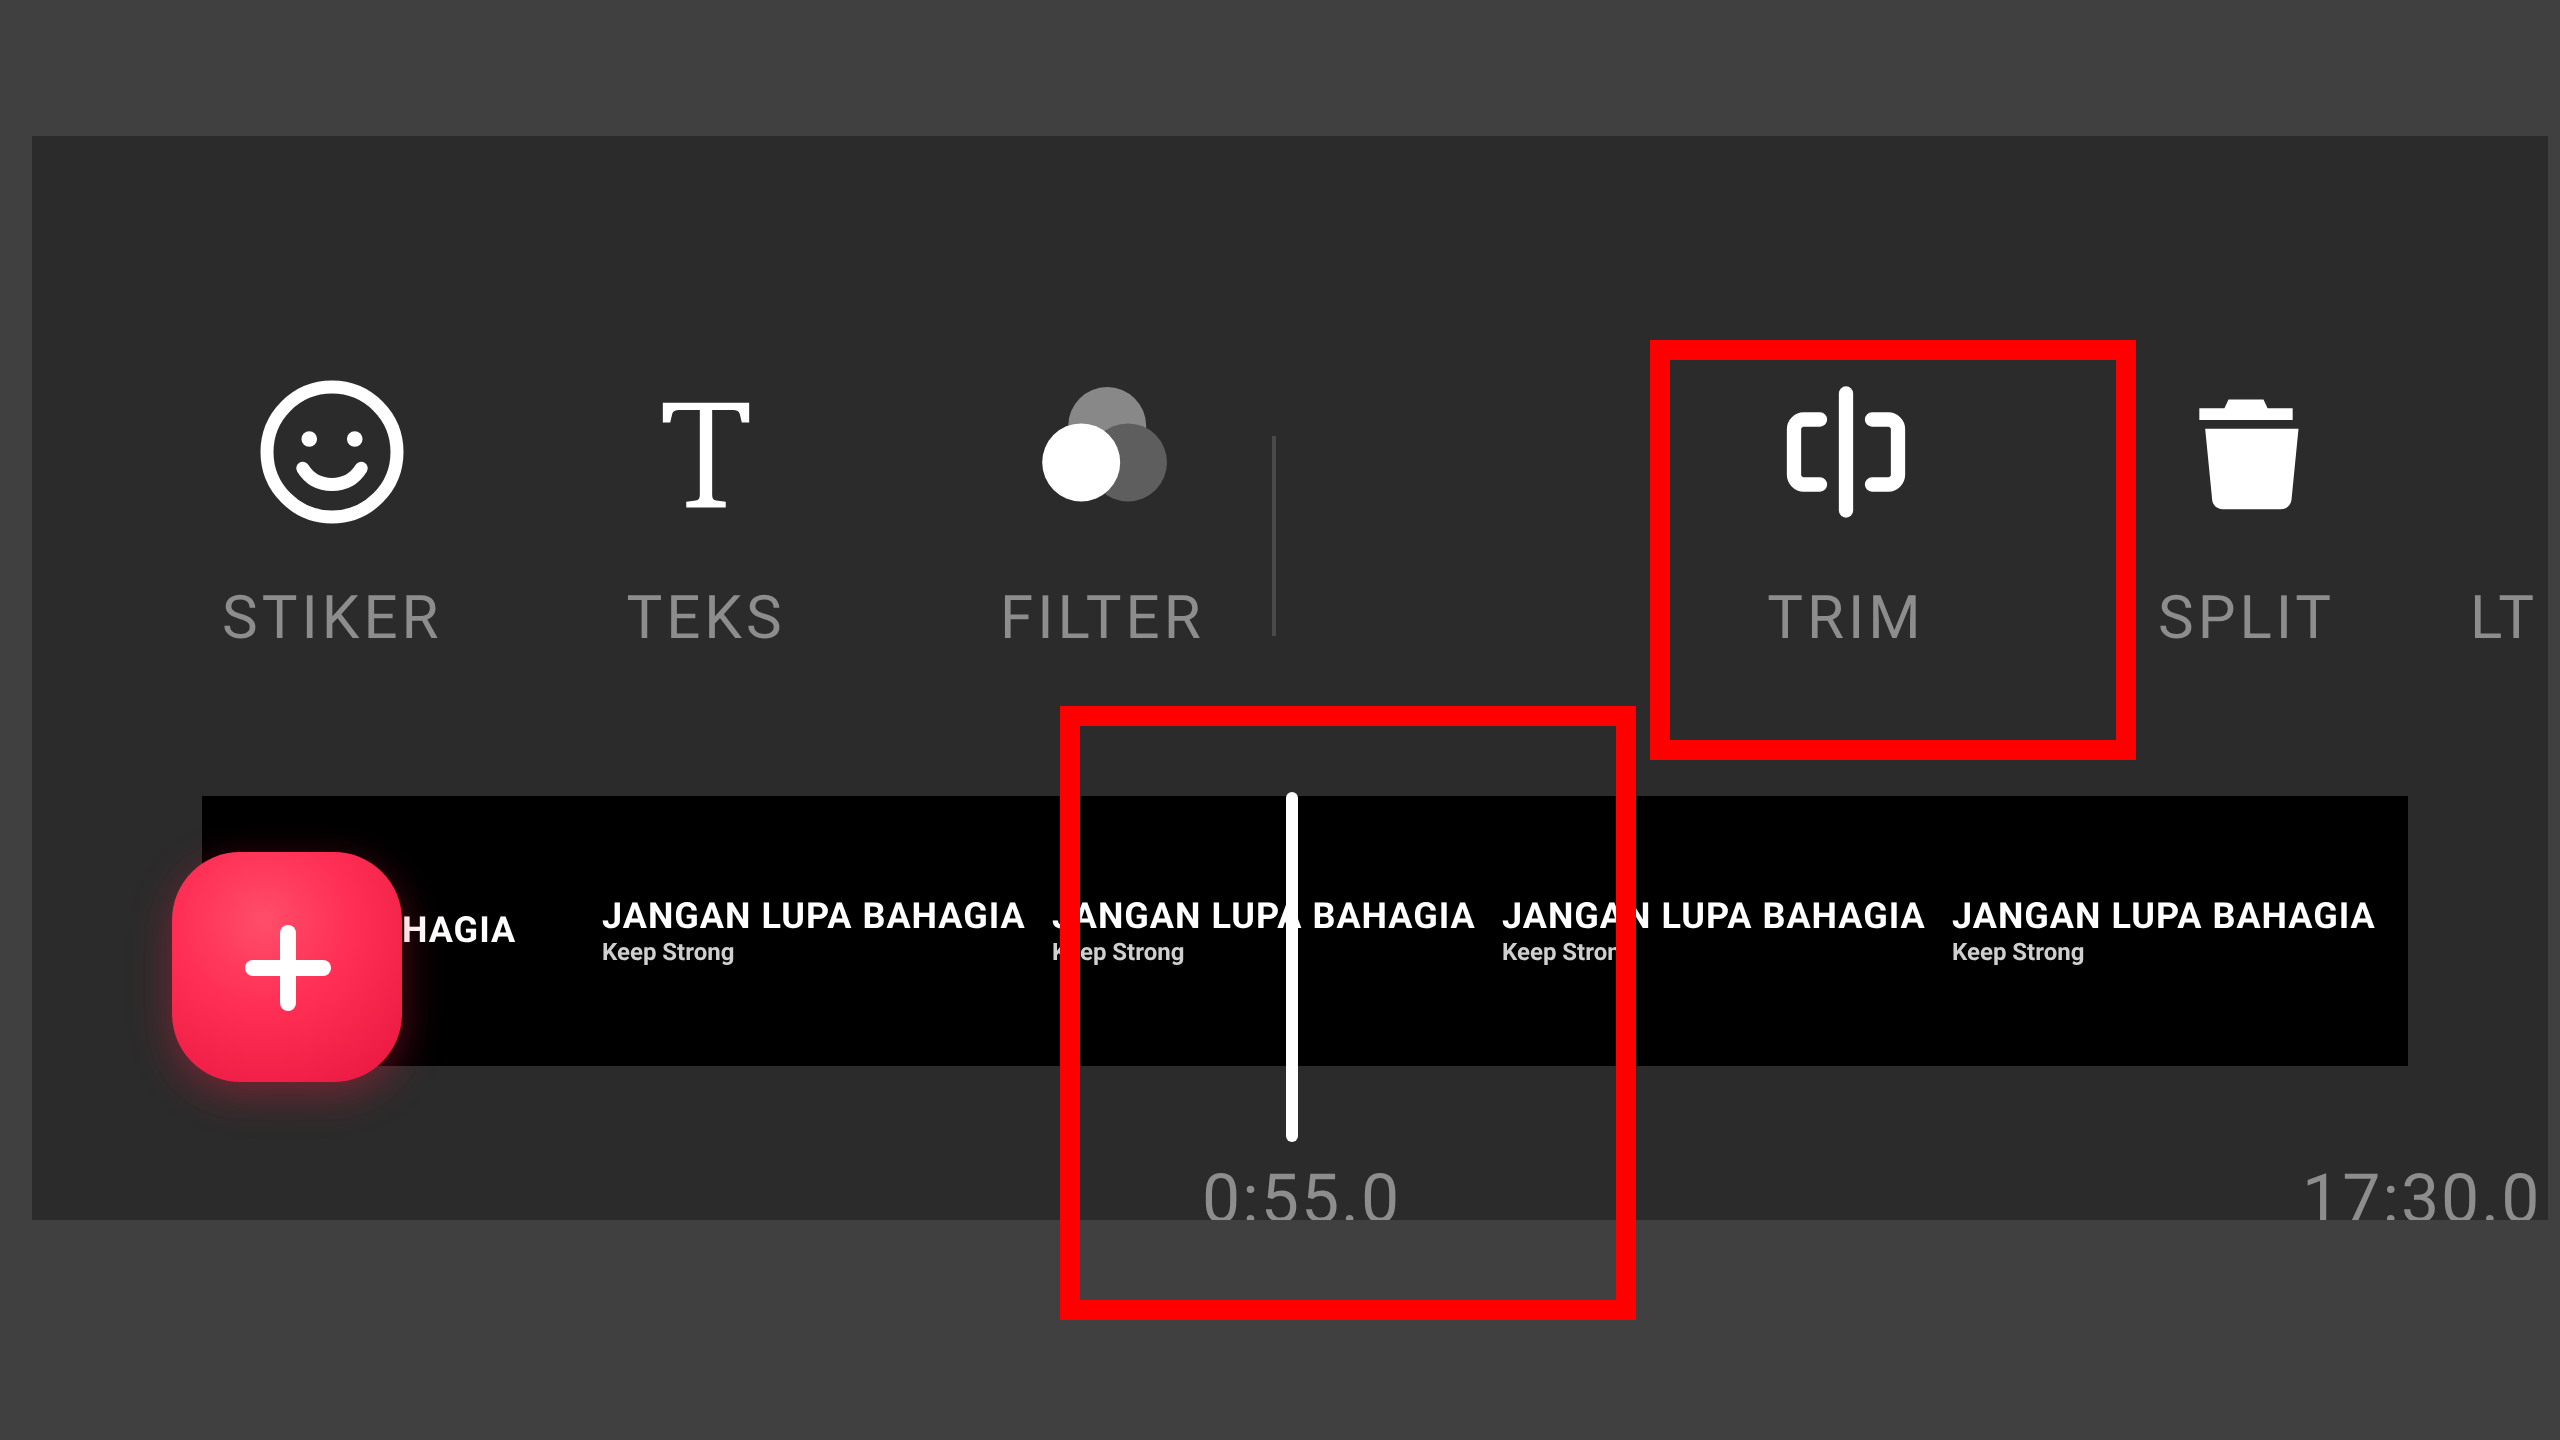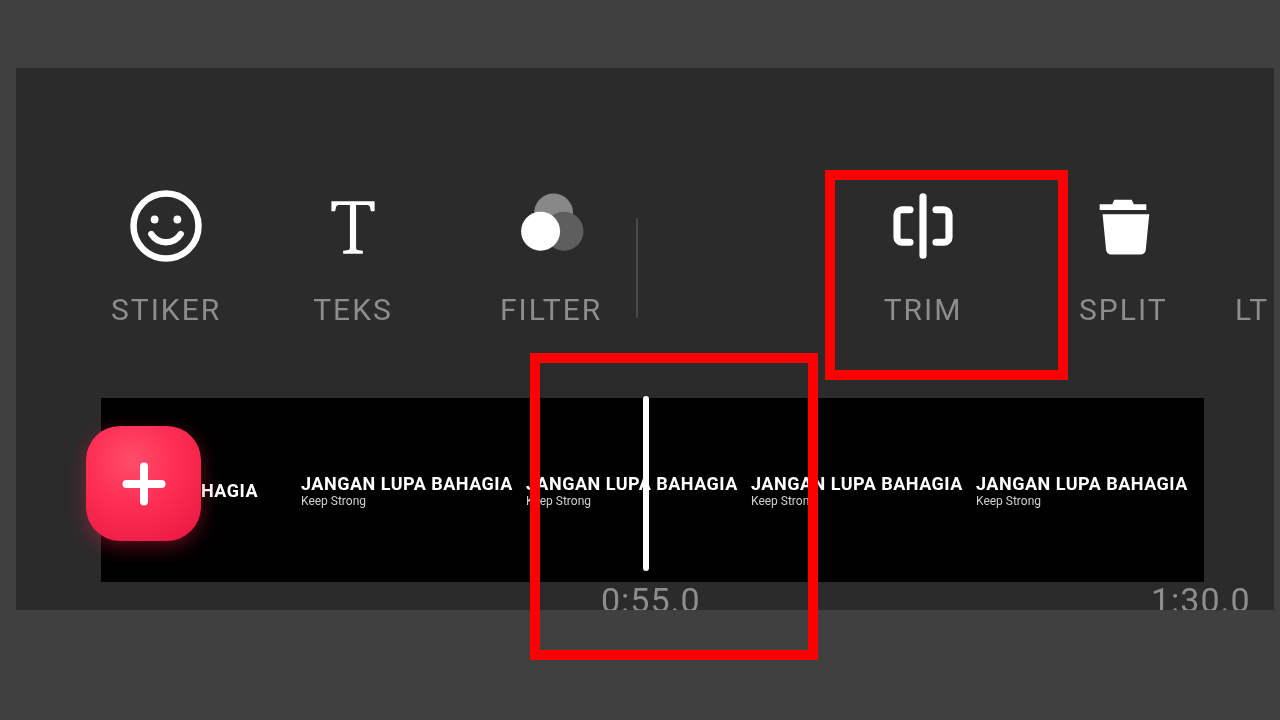--- a/index.html
+++ b/index.html
@@ -7,24 +7,24 @@
   .panel{position:absolute;left:16px;top:68px;right:6px;bottom:110px;background:#2b2b2b;overflow:hidden}
   .tool{position:absolute;display:flex;flex-direction:column;align-items:center;justify-content:flex-start;cursor:pointer}
   .tool .iconwrap{width:80px;height:80px;display:flex;align-items:center;justify-content:center}
   .tool .lbl{margin-top:26px;font-size:30px;letter-spacing:2px;color:#8d8d8d;font-weight:400;white-space:nowrap}
   .tool svg{display:block}
 
   
   .sep{position:absolute;top:150px;height:100px;width:2px;background:#4a4a4a}
 
   
-  .timeline{position:absolute;left:85px;right:70px;top:330px;height:184px;background:#000}
+  .timeline{position:absolute;left:85px;right:70px;top:330px;height:135px;background:#000}
   .clip{position:absolute;top:0;bottom:0;display:flex;flex-direction:column;justify-content:center;padding-left:0;color:#fff;white-space:nowrap;overflow:hidden}
   .clip .t1{font-size:18px;font-weight:700;letter-spacing:0.5px}
-  .clip .t2{font-size:12px;font-weight:400;color:#cfcfcf;margin-top:0}
+  .clip .t2{font-size:12px;font-weight:700;color:#cfcfcf;margin-top:0}
   .playhead{position:absolute;top:328px;width:6px;height:175px;background:#fff;border-radius:3px}
 
   .timecode{position:absolute;bottom:-10px;font-size:34px;color:#8d8d8d;font-weight:400;letter-spacing:1px}
 
   
   .addbtn{position:absolute;width:115px;height:115px;border-radius:34px;background:radial-gradient(circle at 40% 30%,#ff4d6a 0%,#ff2f55 40%,#e8163f 100%);box-shadow:0 6px 20px rgba(255,30,70,.35);display:flex;align-items:center;justify-content:center;cursor:pointer}
   .addbtn svg{display:block}
 
   
   .hl{position:absolute;border:10px solid #ff0000;box-sizing:border-box;pointer-events:none}
@@ -113,21 +113,21 @@
       </div>
       <div class="clip" style="left:875px;width:220px">
         <span class="t1">JANGAN LUPA BAHAGIA</span>
         <span class="t2">Keep Strong</span>
       </div>
     </div>
 
     <div class="playhead" style="left:627px"></div>
 
     <div class="timecode" style="left:585px">0:55.0</div>
-    <div class="timecode" style="left:1135px">1:30.0</div>
+    <div class="timecode" style="left:1135px">17:30.0</div>
 
     <div class="addbtn" style="left:70px;top:358px">
       <span>
         <svg viewBox="0 0 24 24" width="60" height="60" fill="none" stroke="#fff" stroke-width="3.2" stroke-linecap="round">
             <line x1="12" y1="5" x2="12" y2="19"></line>
             <line x1="5" y1="12" x2="19" y2="12"></line>
           </svg>
       </span>
     </div>
 

